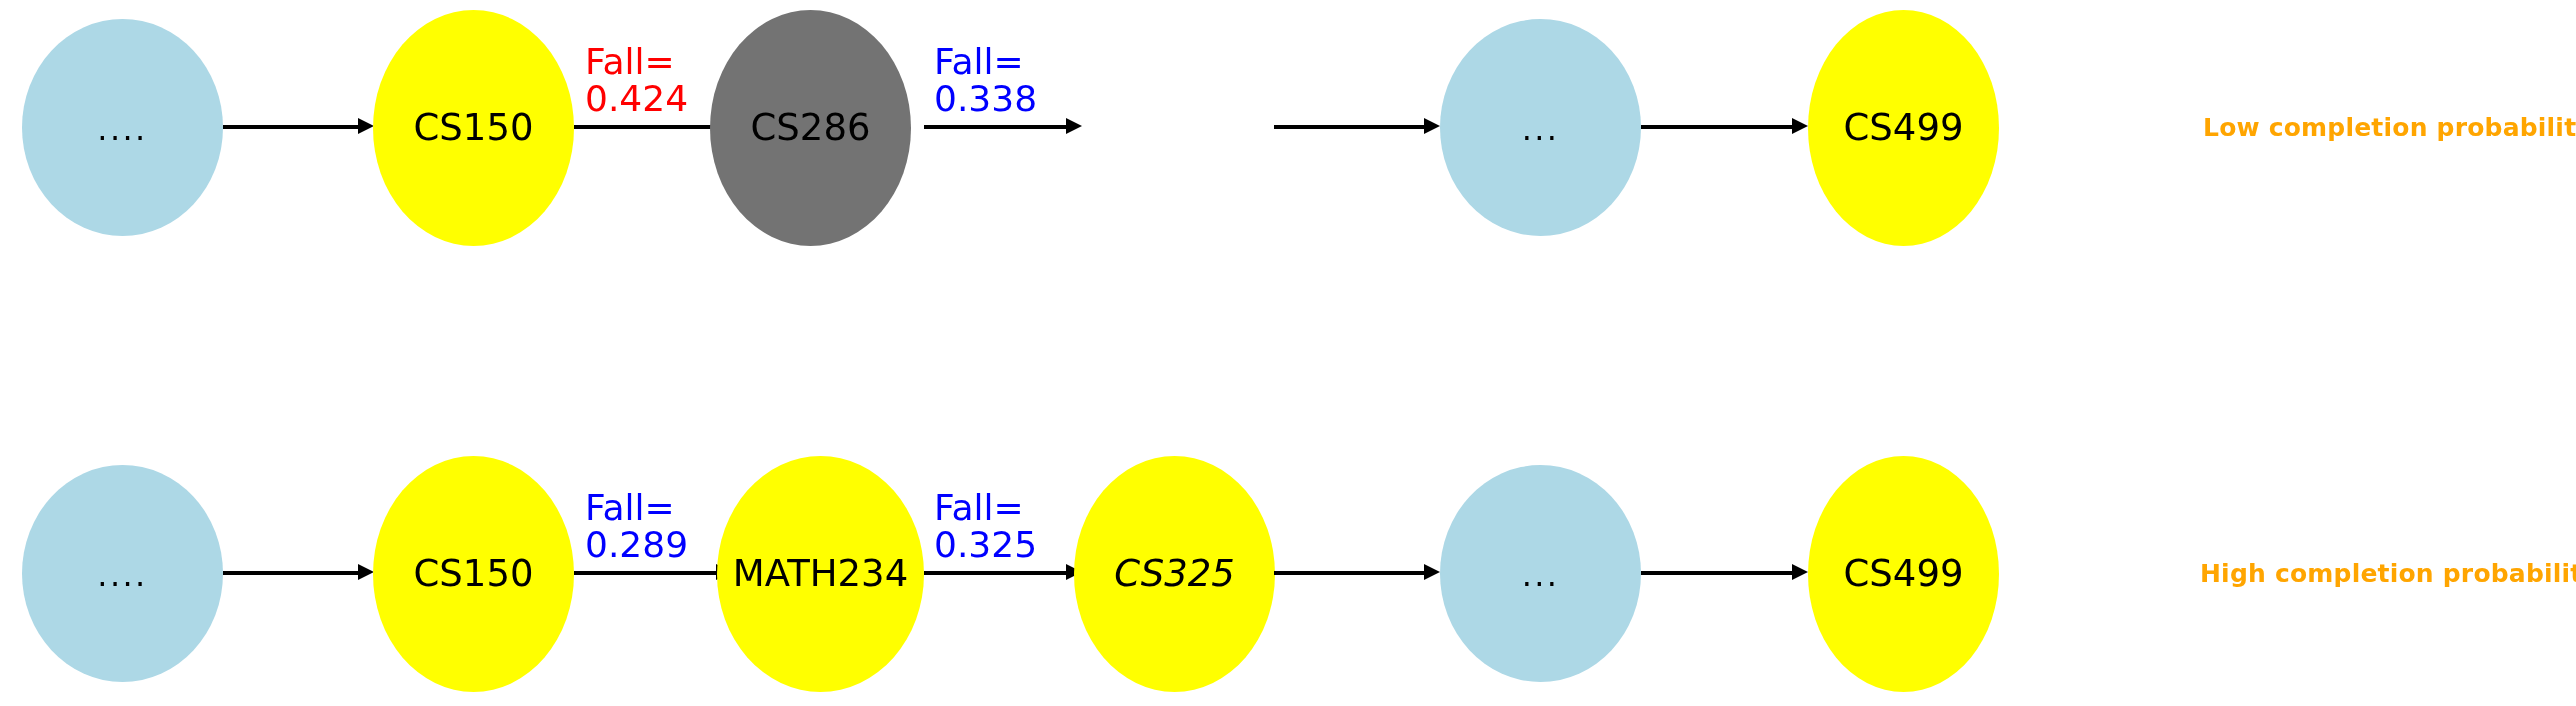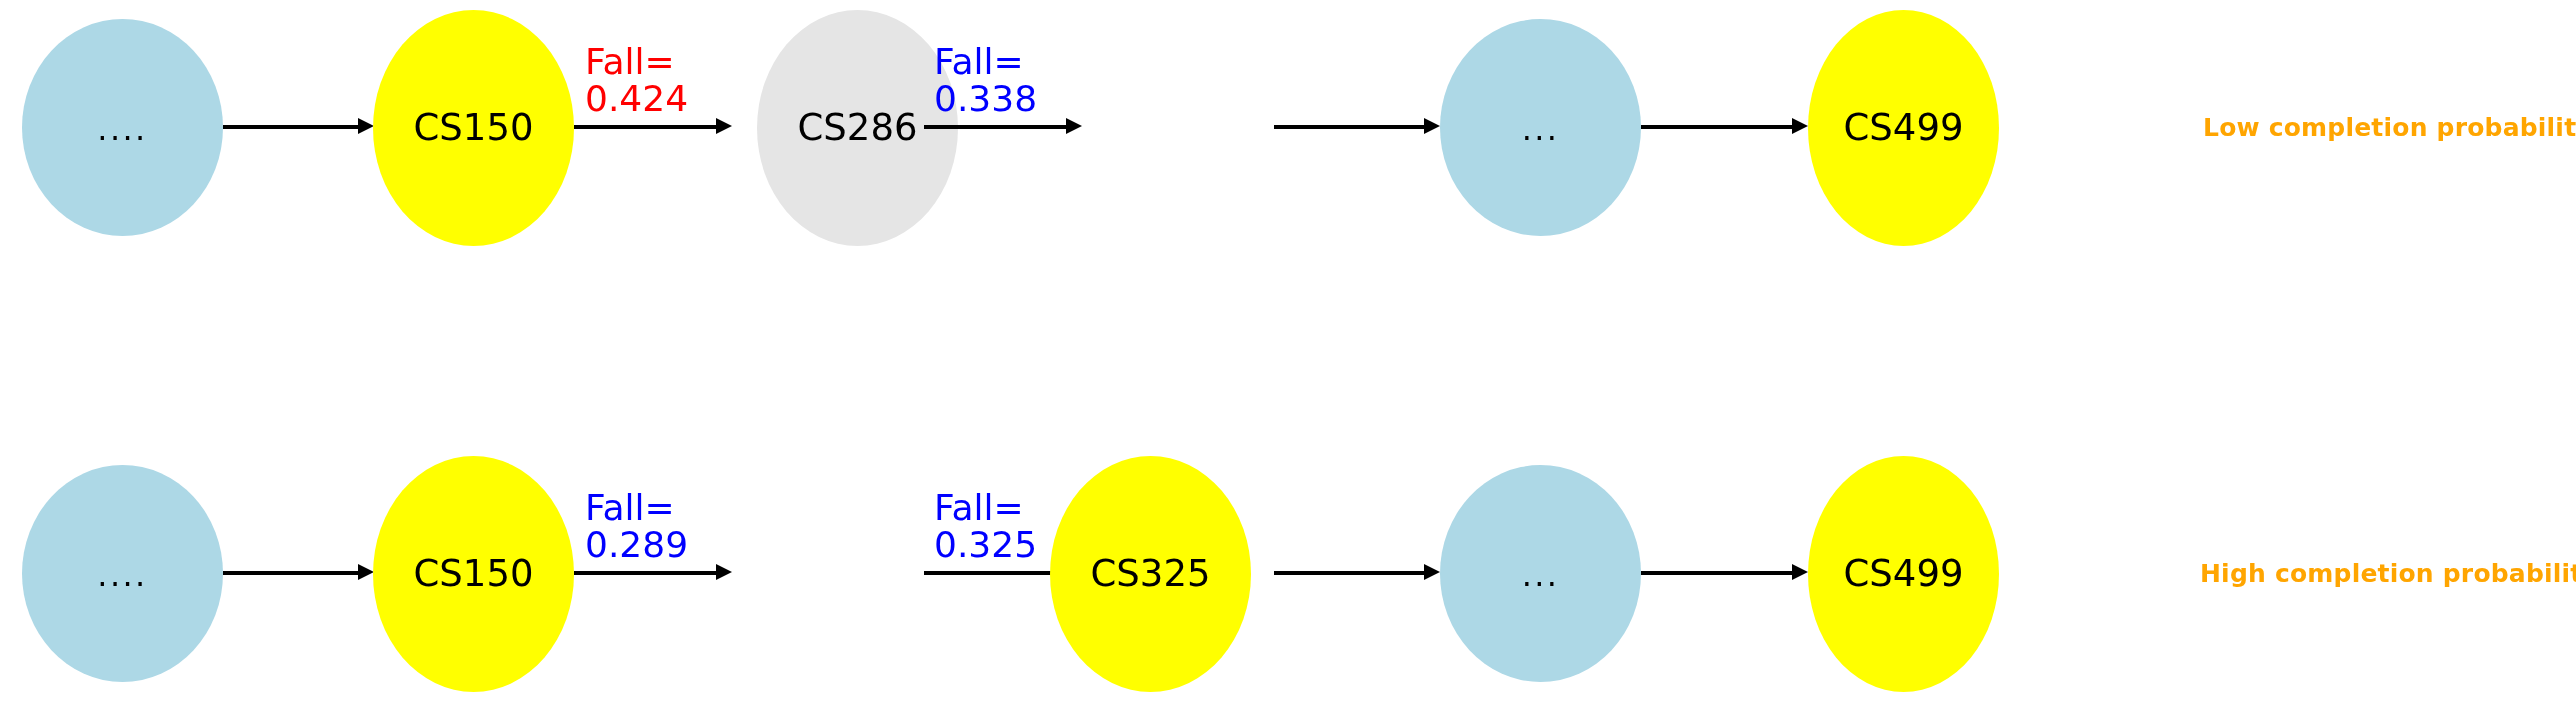--- a/index.html
+++ b/index.html
@@ -115,21 +115,21 @@
 
     <div class="edge" style="left:574px; top:135px; width:159px;">
       <div class="edge-line" style="width:143px;"></div>
       <div class="edge-head" style="left:142px;"></div>
     </div>
     <div class="edge-label red" style="left:585px; top:14.3px;">
       <span>Fall=
 0.424</span>
     </div>
 
-    <div class="node" style="left:757px; top:17.5px; width:201px; height:236px; background:#e5e5e5;">
+    <div class="node" style="left:710px; top:17.5px; width:201px; height:236px; background:#737373;">
       <span class="node-label">CS286</span>
     </div>
 
     <div class="edge" style="left:924px; top:135px; width:159px;">
       <div class="edge-line" style="width:143px;"></div>
       <div class="edge-head" style="left:142px;"></div>
     </div>
     <div class="edge-label blue" style="left:934px; top:14.3px;">
       <span>Fall=
 0.338</span>
@@ -176,31 +176,34 @@
 
     <div class="edge" style="left:574px; top:135px; width:159px;">
       <div class="edge-line" style="width:143px;"></div>
       <div class="edge-head" style="left:142px;"></div>
     </div>
     <div class="edge-label blue" style="left:585px; top:14.3px;">
       <span>Fall=
 0.289</span>
     </div>
 
+    <div class="node" style="left:717px; top:17.5px; width:207px; height:236px; background:#ffff00;">
+      <span class="node-label">MATH234</span>
+    </div>
 
     <div class="edge" style="left:924px; top:135px; width:159px;">
       <div class="edge-line" style="width:143px;"></div>
       <div class="edge-head" style="left:142px;"></div>
     </div>
     <div class="edge-label blue" style="left:934px; top:14.3px;">
       <span>Fall=
 0.325</span>
     </div>
 
-    <div class="node" style="left:1050px; top:17.5px; width:201px; height:236px; background:#ffff00;">
+    <div class="node" style="left:1074px; top:17.5px; width:201px; height:236px; background:#ffff00;font-style:italic;">
       <span class="node-label">CS325</span>
     </div>
 
     <div class="edge" style="left:1274px; top:135px; width:167px;">
       <div class="edge-line" style="width:151px;"></div>
       <div class="edge-head" style="left:150px;"></div>
     </div>
 
     <div class="node node-ellipsis" style="left:1440px; top:27px; width:201px; height:217px; background:#add8e6;">
       <span class="node-label">...</span>

